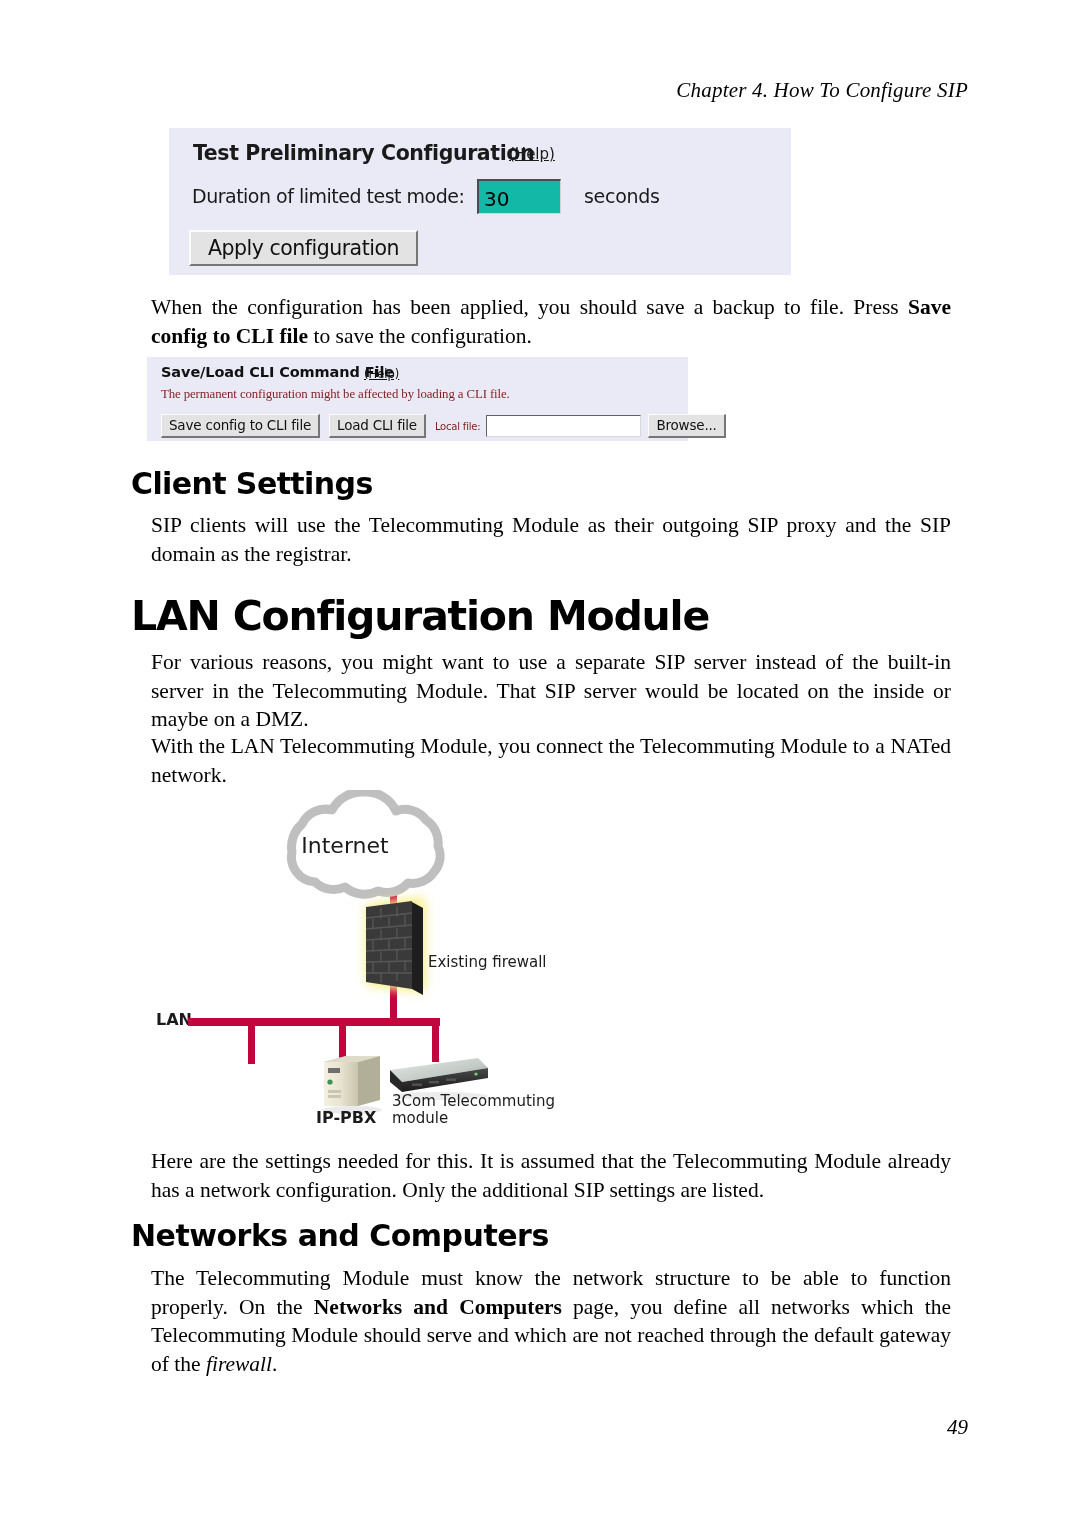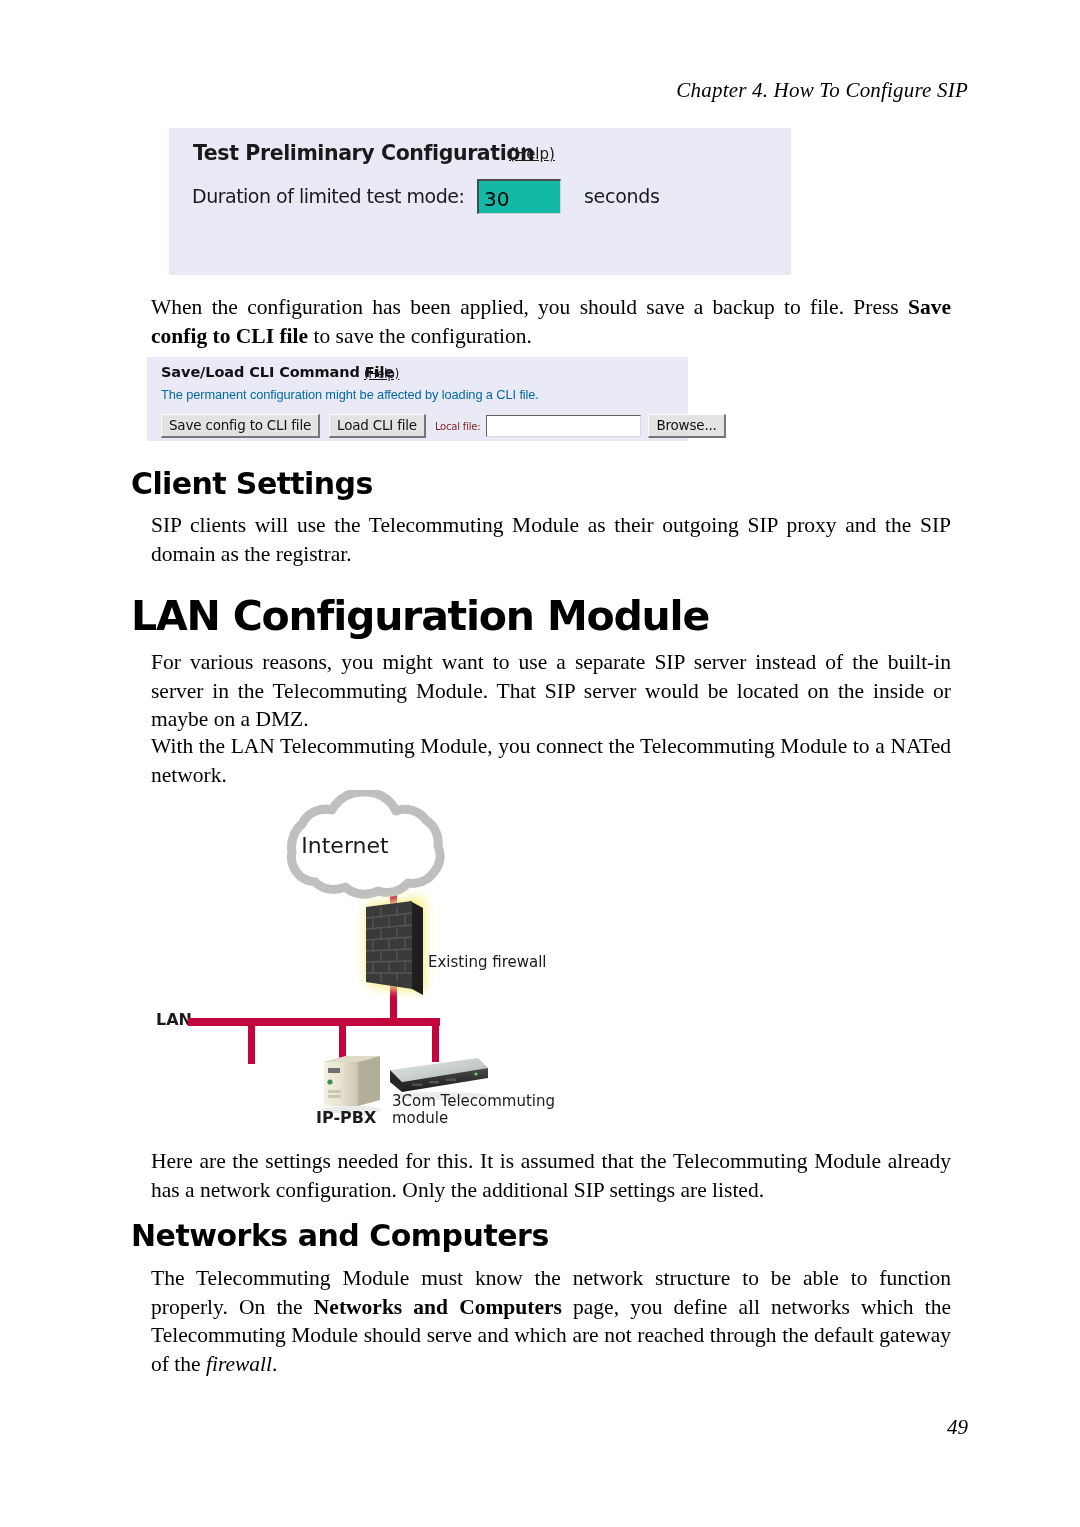--- a/index.html
+++ b/index.html
@@ -151,24 +151,24 @@
     font-family: "DejaVu Sans", sans-serif;
     font-size: 11.5px;
     color: #111;
     text-decoration: underline;
     white-space: nowrap;
   }
   .p2-note {
     position: absolute;
     left: 14px;
     top: 30px;
-    font-family: Liberation Sans, sans-serif;
+    font-family: Liberation Serif, serif;
     font-size: 12.8px;
     letter-spacing: -0.1px;
-    color: #0369a1;
+    color: #7f1d1d;
     white-space: nowrap;
   }
   .p2-row {
     position: absolute;
     left: 14px;
     top: 57px;
     height: 24px;
     display: flex;
     align-items: center;
   }
@@ -287,20 +287,21 @@
 <body>
 
 <div class="running-head">Chapter 4. How To Configure SIP</div>
 
 <div class="panel" id="panel-test">
   <div class="p1-title">Test Preliminary Configuration</div>
   <div class="p1-help">(Help)</div>
   <div class="p1-label">Duration of limited test mode:</div>
   <input class="p1-input" id="duration-input" type="text" value="30" style="">
   <div class="p1-seconds">seconds</div>
+  <div class="btn3d" id="apply-config-button">Apply configuration</div>
 </div>
 
 <div class="para" id="para-backup">
   <span>When the configuration has been applied, you should save a backup to file. Press </span><b>Save config to CLI file</b><span> to save the configuration.</span>
 </div>
 
 <div class="panel" id="panel-cli">
   <div class="p2-title">Save/Load CLI Command File</div>
   <div class="p2-help">(Help)</div>
   <div class="p2-note">The permanent configuration might be affected by loading a CLI file.</div>

